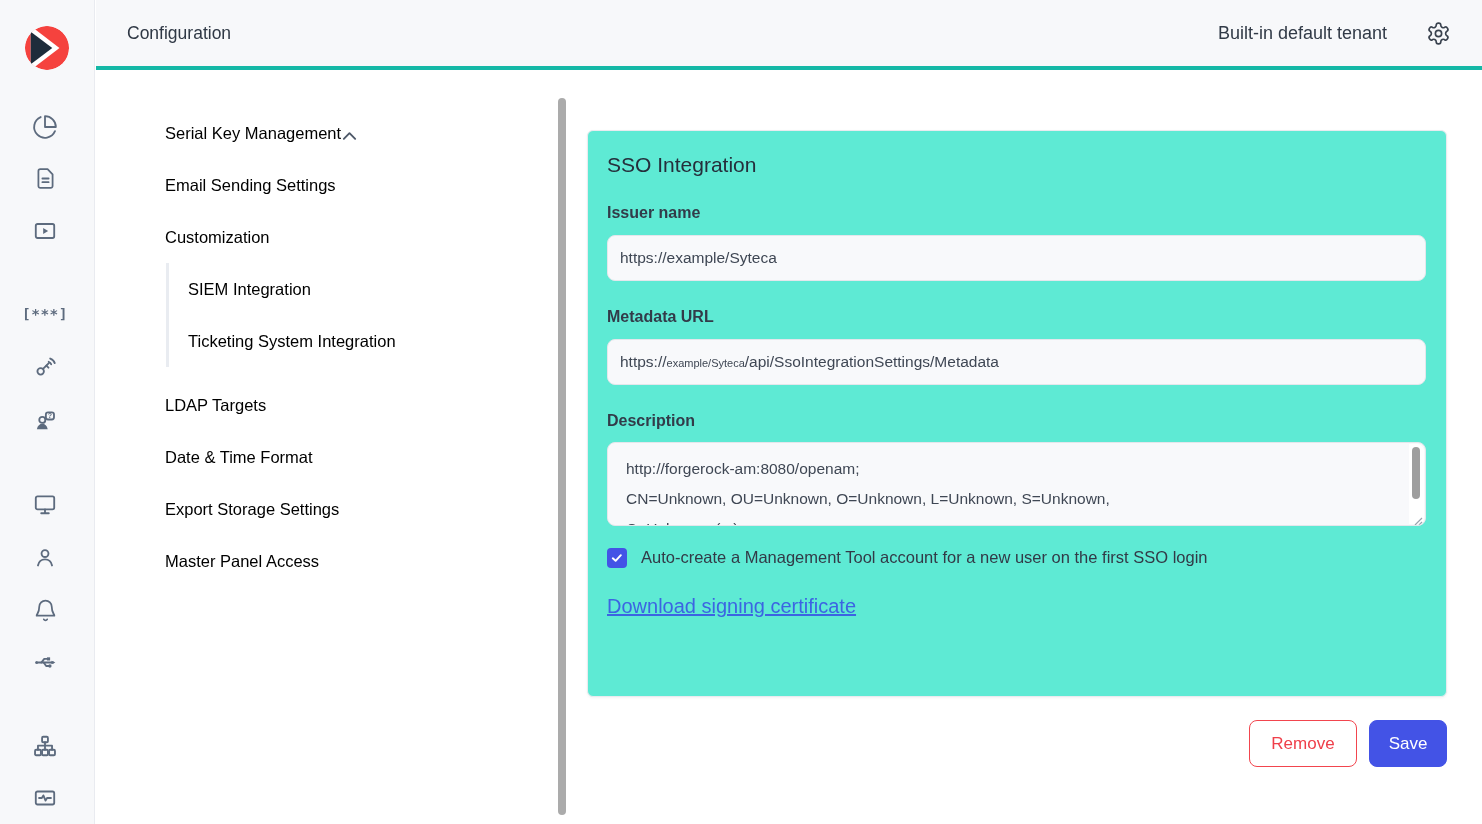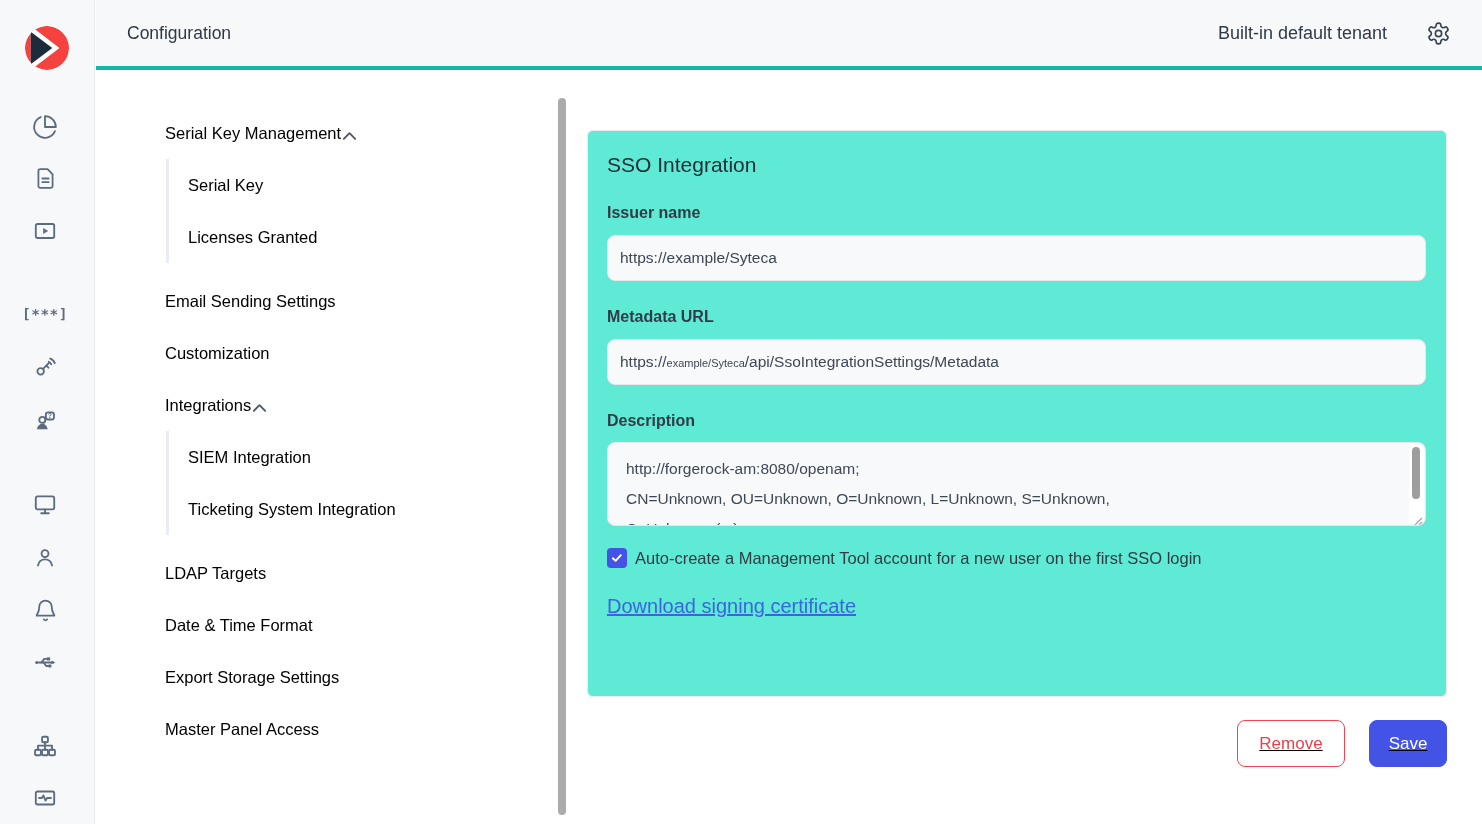--- a/index.html
+++ b/index.html
@@ -53,29 +53,29 @@
     background:#f8f9fb; border:1px solid #e4e7ec; border-radius:8px; overflow:hidden; cursor:text; }
   .textarea-inner { padding:11px 36px 0 18px; line-height:30px;
     font-size:15.5px; color:#3f4754; white-space:nowrap; }
   .ta-scroll-track { position:absolute; top:1px; right:1px; bottom:1px; width:15px;
     background:#fff; border-radius:0 7px 7px 0; }
   .ta-scroll-thumb { position:absolute; top:3px; right:4px; width:8px; height:52px;
     background:#9e9e9e; border-radius:4px; cursor:pointer; }
   .ta-resize { position:absolute; right:2px; bottom:2px; width:11px; height:11px; cursor:nwse-resize; }
   .ta-resize svg { stroke:#9aa2ad; stroke-width:1.2; }
 
-  .check-row { margin-top:22px; display:flex; align-items:center; gap:8px; cursor:pointer; }
+  .check-row { margin-top:22px; display:flex; align-items:flex-start; gap:14px; cursor:pointer; }
   .checkbox { width:20px; height:20px; border-radius:4px; background:#4353e6;
     display:flex; align-items:center; justify-content:center; flex:none; }
   .check-label { font-size:16.5px; font-weight:500; color:#323a47; }
   .cert-link { display:inline-block; margin-top:27px; font-size:20px;
     color:#3c64e2; text-decoration:underline; cursor:pointer; }
 
   
-  .actions { position:absolute; top:720px; right:35px; display:flex; gap:24px; z-index:1;text-decoration:underline; }
+  .actions { position:absolute; top:720px; right:35px; display:flex; gap:12px; z-index:1; }
   .btn { height:47px; border-radius:8px; font-size:17px; font-weight:500;
     display:flex; align-items:center; justify-content:center; cursor:pointer;
     font-family:"Liberation Sans", sans-serif; }
   .btn-remove { width:108px; background:#fff; border:1px solid #f2454e; color:#ef3f4a; }
   .btn-save { width:78px; background:#4353e6; border:1px solid #4353e6; color:#fff; }
 </style>
 </head>
 <body>
 
 <div class="rail">
@@ -193,41 +193,25 @@
 
 <div class="nav">
   <div class="nav-item">
     <span>Serial Key Management</span>
     <span class="chev">
       <svg width="17" height="12" viewBox="0 0 18 12">
           <polyline points="3,9 9,3 15,9"></polyline>
         </svg>
     </span>
   </div>
-  <div class="nav-sub">
-    <div class="nav-item">
-      <span>Serial Key</span>
-    </div>
-    <div class="nav-item">
-      <span>Licenses Granted</span>
-    </div>
-  </div>
   <div class="nav-item">
     <span>Email Sending Settings</span>
   </div>
   <div class="nav-item">
     <span>Customization</span>
-  </div>
-  <div class="nav-item">
-    <span>Integrations</span>
-    <span class="chev">
-      <svg width="17" height="12" viewBox="0 0 18 12">
-          <polyline points="3,9 9,3 15,9"></polyline>
-        </svg>
-    </span>
   </div>
   <div class="nav-sub">
     <div class="nav-item">
       <span>SIEM Integration</span>
     </div>
     <div class="nav-item">
       <span>Ticketing System Integration</span>
     </div>
   </div>
   <div class="nav-item">

